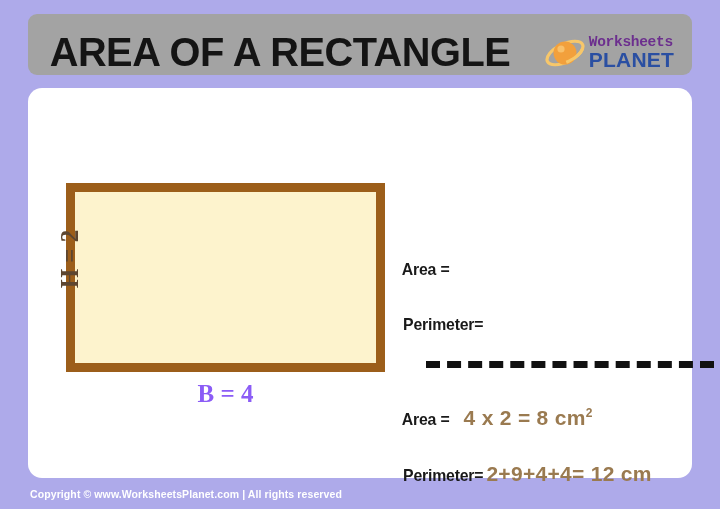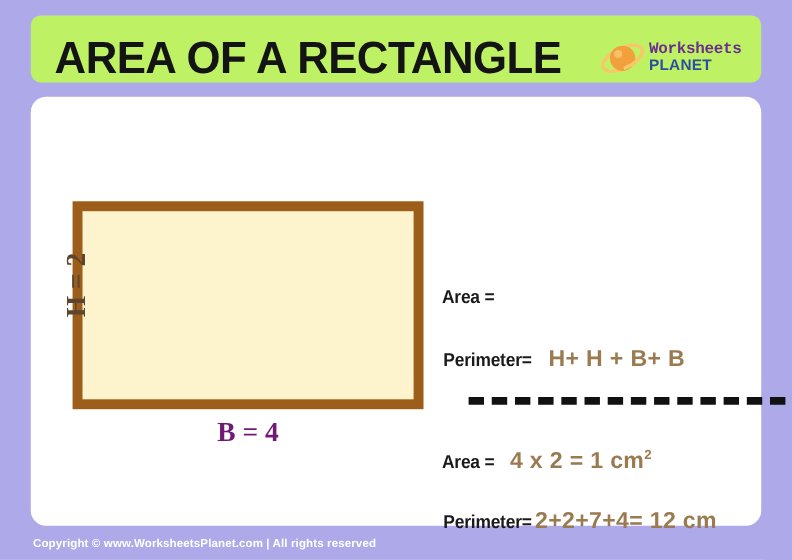--- a/index.html
+++ b/index.html
@@ -14,21 +14,21 @@
     position: relative;
   }
 
   
   #title-card {
     position: absolute;
     left: 28px;
     top: 14px;
     width: 664px;
     height: 61px;
-    background: #bef264;
+    background: #a3a3a3;
     border-radius: 9px;
     display: flex;
     align-items: center;
     justify-content: space-between;
     padding: 16px 14px 0 10px;
   }
   #page-title {
     font-family: "Liberation Sans", sans-serif;
     font-weight: bold;
     font-size: 41px;
@@ -52,21 +52,21 @@
   #planet-icon { position: relative; width: 42px; height: 38px; flex-shrink: 0; }
   #logo-wordmark { display: flex; flex-direction: column; line-height: 0.92; }
   #logo-worksheets {
     font-size: 14.5px;
     font-weight: bold;
     color: #6c2f8e;
     letter-spacing: -0.3px;
     font-family: Liberation Mono, monospace;
   }
   #logo-planet {
-    font-size: 14px;
+    font-size: 21px;
     font-weight: bold;
     color: #2a4fa2;
     letter-spacing: 0.2px;
     font-family: "Liberation Sans", sans-serif;
   }
 
   
   #main-card {
     position: absolute;
     left: 28px;
@@ -110,21 +110,21 @@
   }
   #base-label {
     position: absolute;
     left: 38px;
     top: 292px;
     width: 319px;
     text-align: center;
     font-family: "Liberation Serif", serif;
     font-weight: bold;
     font-size: 25px;
-    color: #701a75;
+    color: #8b5cf6;
     white-space: nowrap;
   }
 
   
   #formula-panel {
     position: absolute;
     left: 372px;
     top: 0;
     width: 292px;
     height: 464px;
@@ -220,33 +220,32 @@
   </div>
 
   <div id="formula-panel">
 
     <div class="formula-row" id="formula-area-general">
       <span class="f-label">Area  =</span>
     </div>
 
     <div class="formula-row" id="formula-perim-general">
       <span class="f-label">Perimeter=</span>
-      <span class="f-expr">&nbsp;&nbsp;<span>H+ H + B+ B</span></span>
     </div>
 
     <div id="divider-line"></div>
 
     <div class="formula-row" id="formula-area-example">
       <span class="f-label">Area  =</span>
-      <span class="f-expr">&nbsp;&nbsp;<span>4 x 2 = 1 cm</span><span class="sup">2</span></span>
+      <span class="f-expr">&nbsp;&nbsp;<span>4 x 2 = 8 cm</span><span class="sup">2</span></span>
     </div>
 
     <div class="formula-row" id="formula-perim-example">
       <span class="f-label">Perimeter=</span>
-      <span class="f-expr"><span>2+2+7+4= 12 cm</span></span>
+      <span class="f-expr"><span>2+9+4+4= 12 cm</span></span>
     </div>
 
   </div>
 </div>
 
 <div id="footer-bar">
   <span id="copyright-text">Copyright © www.WorksheetsPlanet.com | All rights reserved</span>
 </div>
 
 </body></html>

